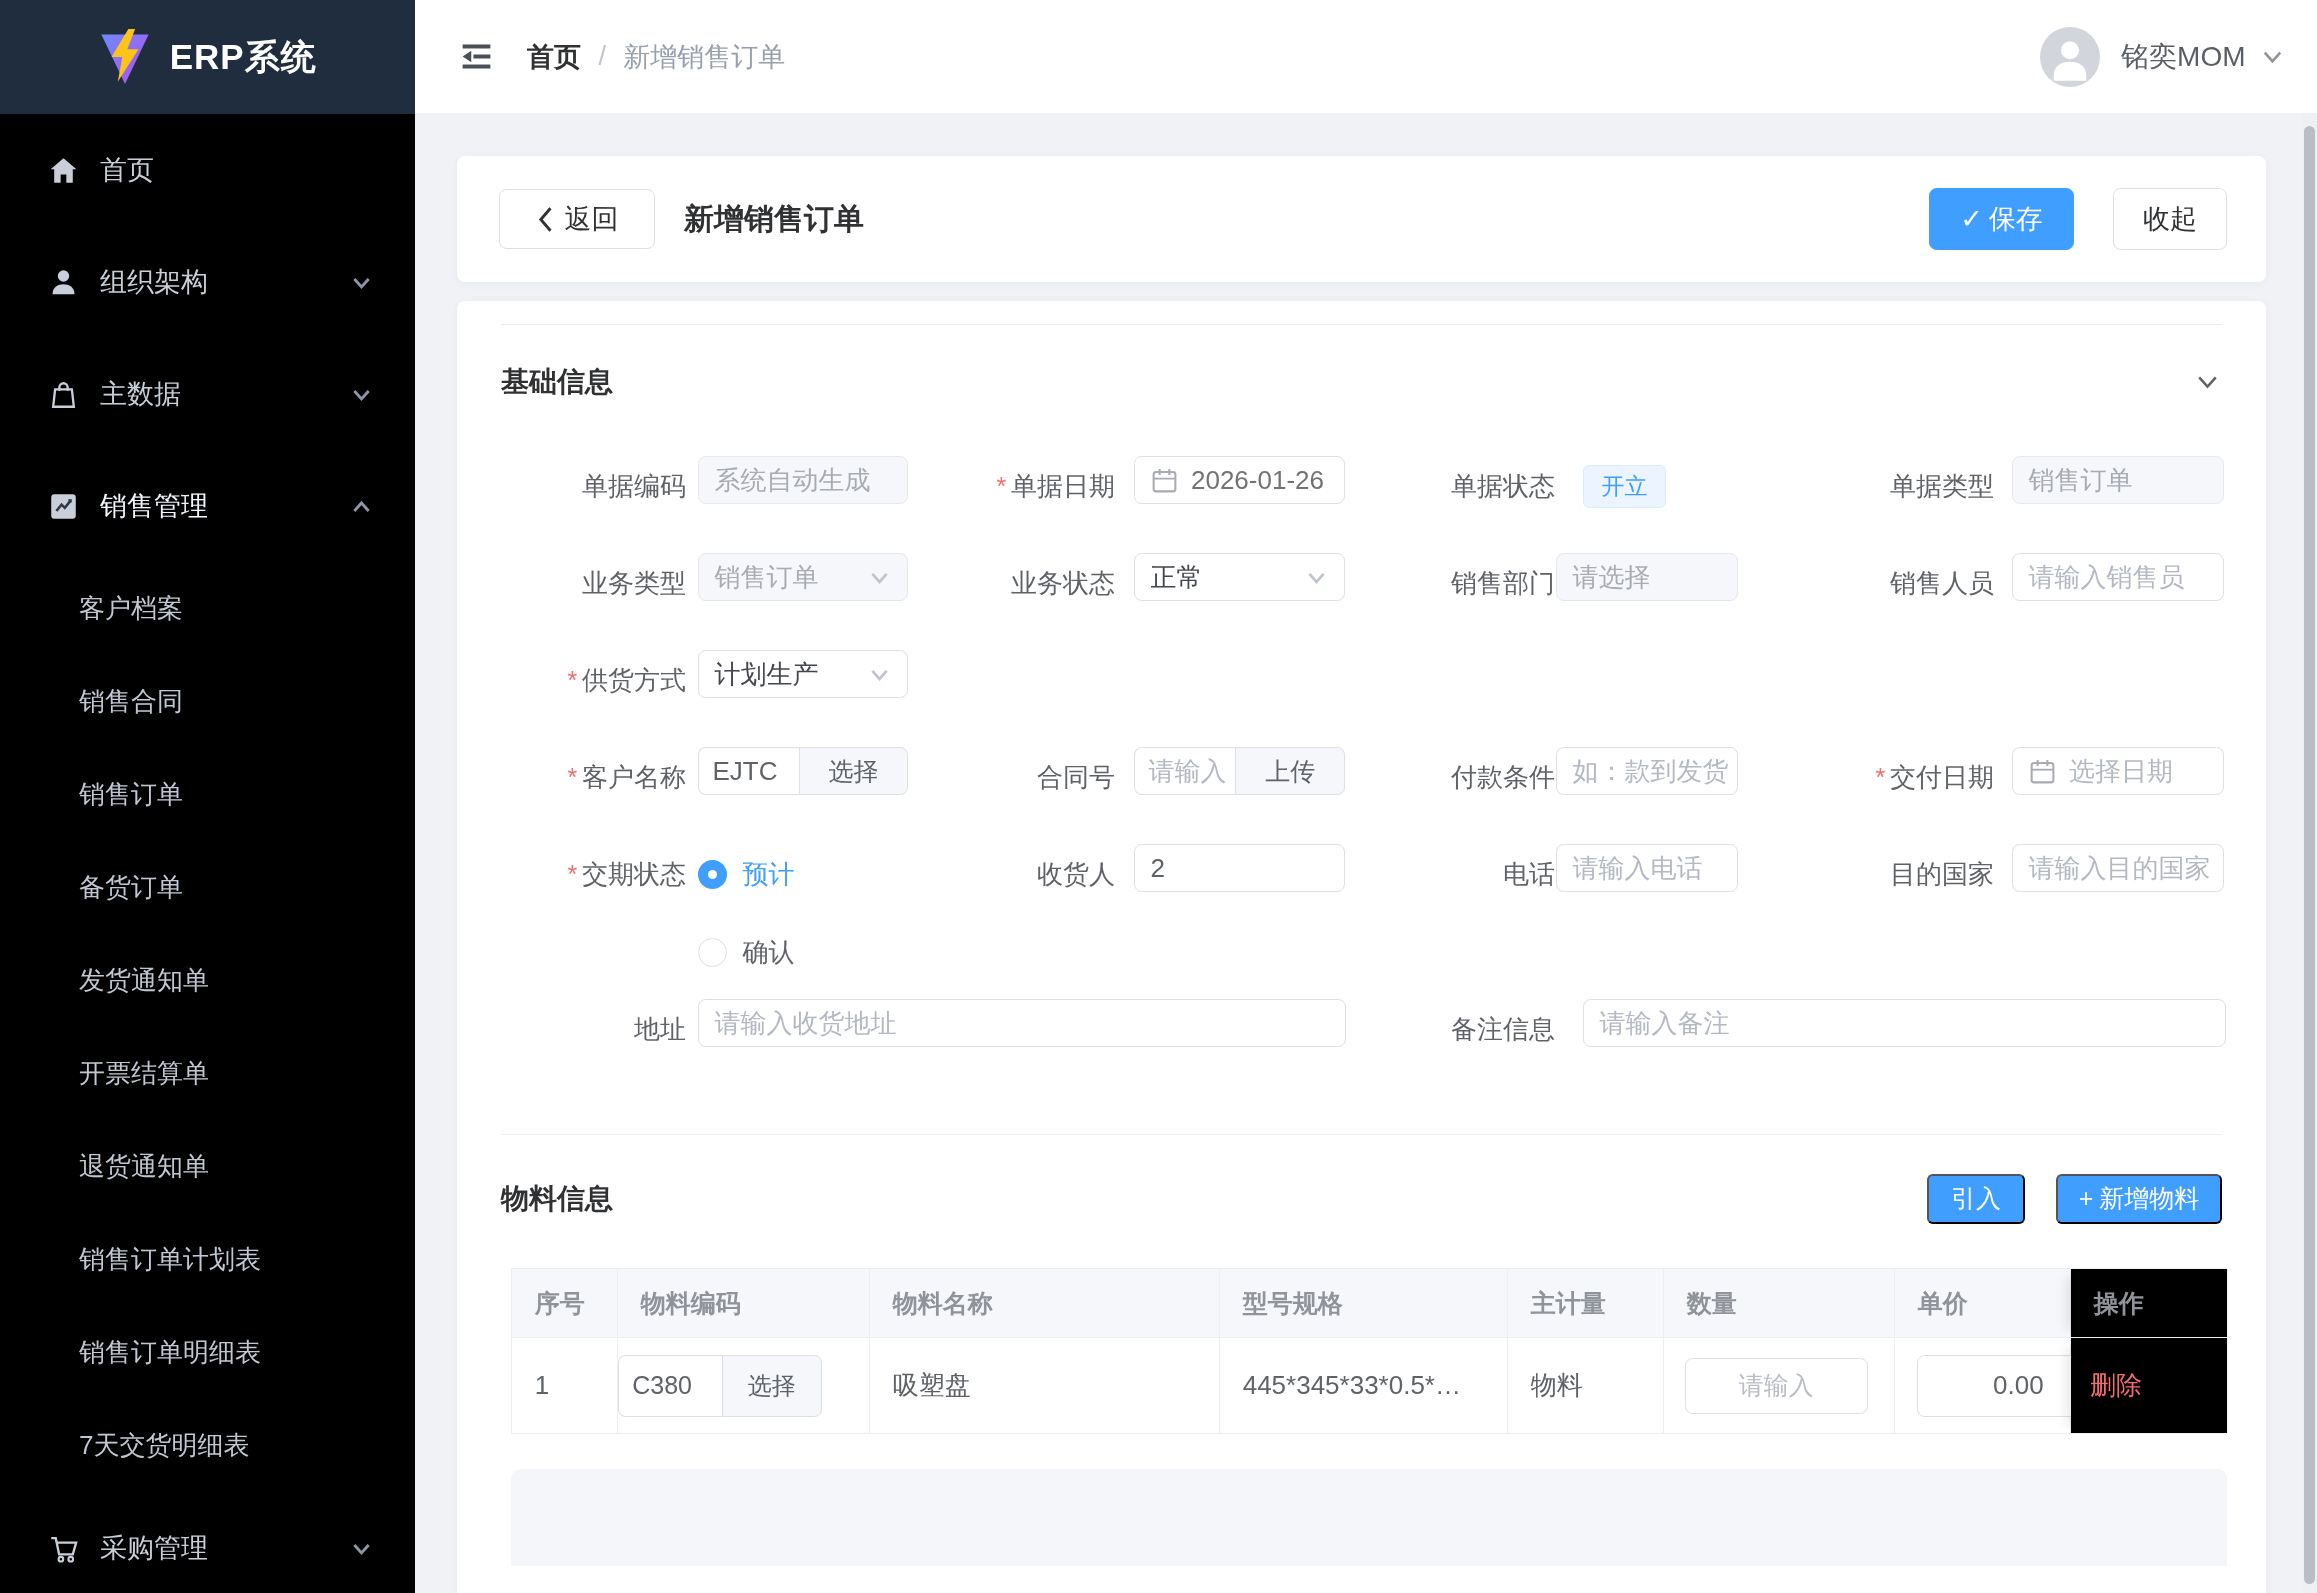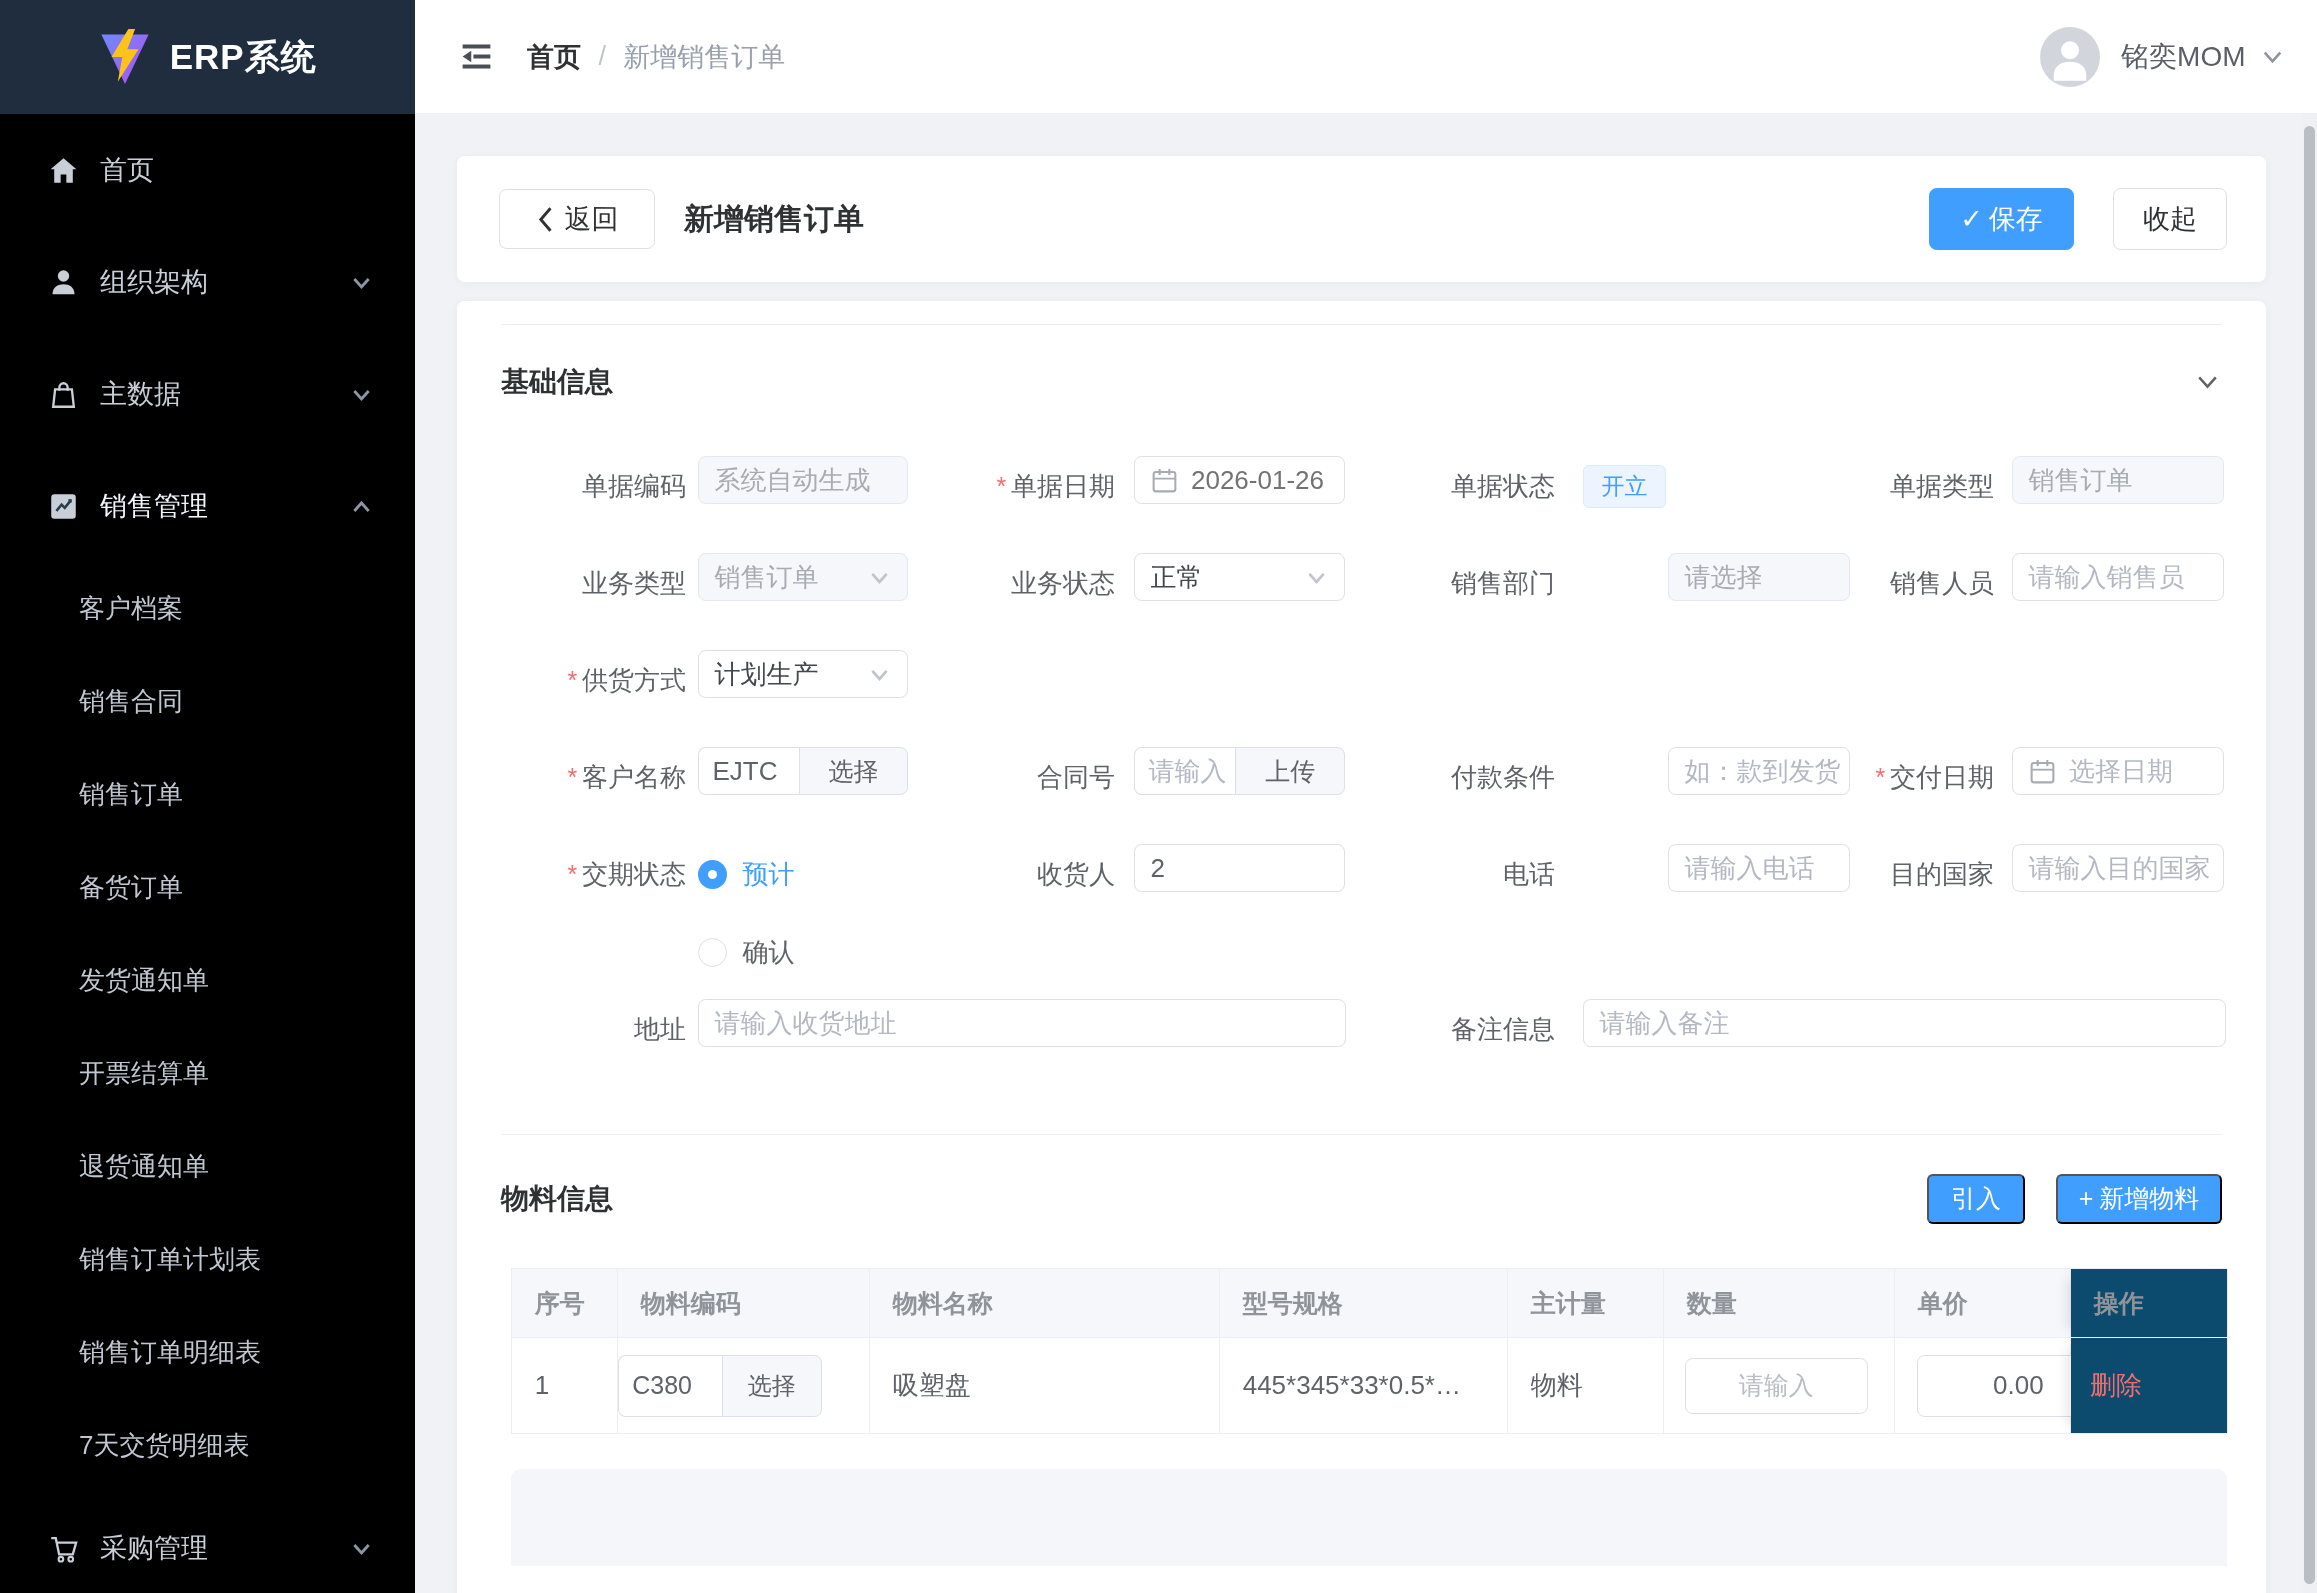--- a/index.html
+++ b/index.html
@@ -50,21 +50,21 @@
 
   
   .frow { position:relative; height:97px; }
   .frow.short { height:58px; }
   .lbl { position:absolute; top:0; height:100%; display:flex; align-items:center; justify-content:flex-end; font-size:26px; color:#5f6368; white-space:nowrap; }
   .required::before { content:"*"; color:#f56c6c; margin-right:4.8px; font-size:25px; }
   .lc1 { left:0; width:185px; } .lc2 { left:386px; width:228px; }
   .lc3 { left:821px; width:233px; } .lc4 { left:1255px; width:238px; }
   .fld { position:absolute; top:18.3px; height:48px; }
   .fc1 { left:197px; width:210px; } .fc2 { left:633px; width:211px; }
-  .fc3 { left:1138px; width:211px;padding-left:29px; } .fc4 { left:1511px; width:212px; }
+  .fc3 { left:1026px; width:211px;padding-left:29px; } .fc4 { left:1511px; width:212px; }
   .fc1w { left:197px; width:648px; } .fc3w { left:1082px; width:643px; }
 
   .inp { width:100%; height:100%; border:1.9px solid #dcdfe6; border-radius:7.7px; background:#fff; display:flex; align-items:center; padding:0 15.4px; font-size:26px; color:#5f6368; overflow:hidden; white-space:nowrap; }
   .inp .ph { color:#b3b8c2; }
   .inp.disabled { background:#f5f7fa; border-color:#e4e7ed; }
   .inp.disabled .ph, .inp.disabled .val-dim { color:#a8abb2; }
   .sel { justify-content:space-between; cursor:pointer; }
   .sel .sv { color:#43464d; }
   .cal { margin-right:11.6px; flex:0 0 auto; display:inline-flex; }
   .date-val { color:#737373; max-width:145px; overflow:hidden; }
@@ -88,21 +88,21 @@
   .mat-head { height:89px; margin-top:19.3px; display:flex; align-items:center; }
   .mat-title { font-size:28px; font-weight:bold; color:#303133; flex:1; }
   .sm-btn { height:50px; border-radius:5.8px; background:#409eff; color:#fff; font-size:25px; display:inline-flex; align-items:center; justify-content:center; cursor:pointer; }
   .import-btn { width:98px; }
   .add-btn { width:166px; margin-left:31px; gap:5.8px; }
 
   
   .mtable { margin-top:25px; margin-left:9.7px; width:1716px; display:grid; grid-template-columns:106px 252px 350px 288px 156px 231px 176px 157px; border-top:1px solid #ebeef5; border-left:1px solid #ebeef5; }
   .th { height:69px; background:#f6f7fa; border-right:1px solid #ebeef5; border-bottom:1px solid #ebeef5; display:flex; align-items:center; padding-left:23px; font-size:25px; font-weight:bold; color:#8f939a; }
   .td { height:96px; background:#fff; border-right:1px solid #ebeef5; border-bottom:1px solid #ebeef5; display:flex; align-items:center; padding-left:23px; font-size:26px; color:#5f6368; overflow:visible; }
-  .cell-op { position:relative; z-index:2; background:#0c4a6e; box-shadow:-11.6px 0 11.6px -7.7px rgba(0,0,0,0.10); }
+  .cell-op { position:relative; z-index:2; background:#000000; box-shadow:-11.6px 0 11.6px -7.7px rgba(0,0,0,0.10); }
   .mini-group { display:flex; height:62px; width:205px; }
   .mini-group .gi { width:104px; border:1.9px solid #dcdfe6; border-right:none; border-radius:7.7px 0 0 7.7px; background:#fff; display:flex; align-items:center; padding-left:13.5px; font-size:25px; color:#5f6368; overflow:hidden; }
   .mini-group .gbtn { width:100px; border:1.9px solid #dcdfe6; border-radius:0 7.7px 7.7px 0; background:#f5f7fa; display:flex; align-items:center; justify-content:center; font-size:24px; color:#5f6368; cursor:pointer; }
   .qty-inp { margin-left:21px; width:183px; height:56px; border:1.9px solid #dcdfe6; border-radius:7.7px; background:#fff; display:flex; align-items:center; justify-content:center; font-size:25px; color:#b9bdc4; }
   .price-cell { position:relative; padding-left:0; }
   .price-inp { position:absolute; left:22px; top:16.4px; width:174px; height:62px; border:1.9px solid #dcdfe6; border-radius:7.7px; background:#fff; display:flex; align-items:center; justify-content:flex-end; padding-right:46px; font-size:26px; color:#5f6368; }
   .del-link { color:#f56c6c; font-size:26px; cursor:pointer;text-align:right; }
   .seq-cell { color:#5f6368; }
 
   .gray-box { margin-top:35px; margin-left:9.7px; width:1716px; height:97px; background:#f4f6fa; border-radius:9.7px 9.7px 0 0; }

